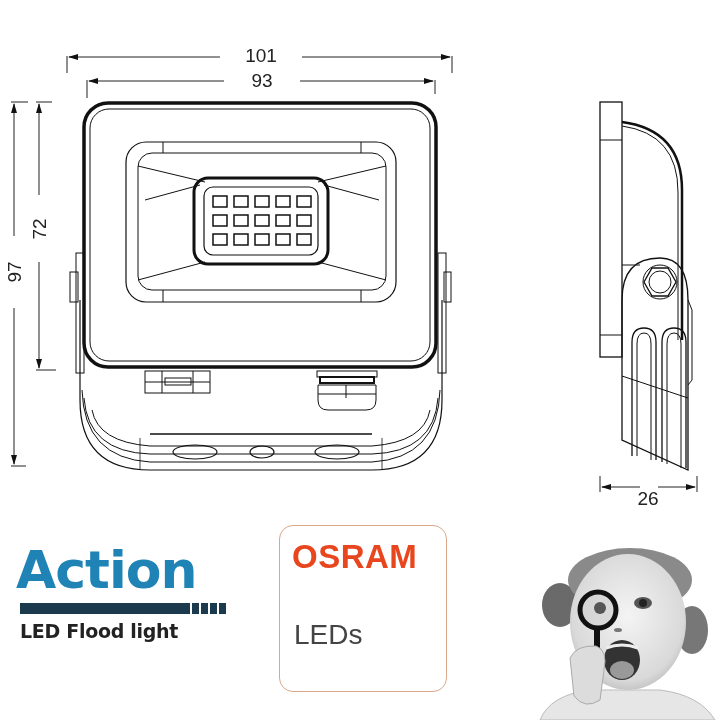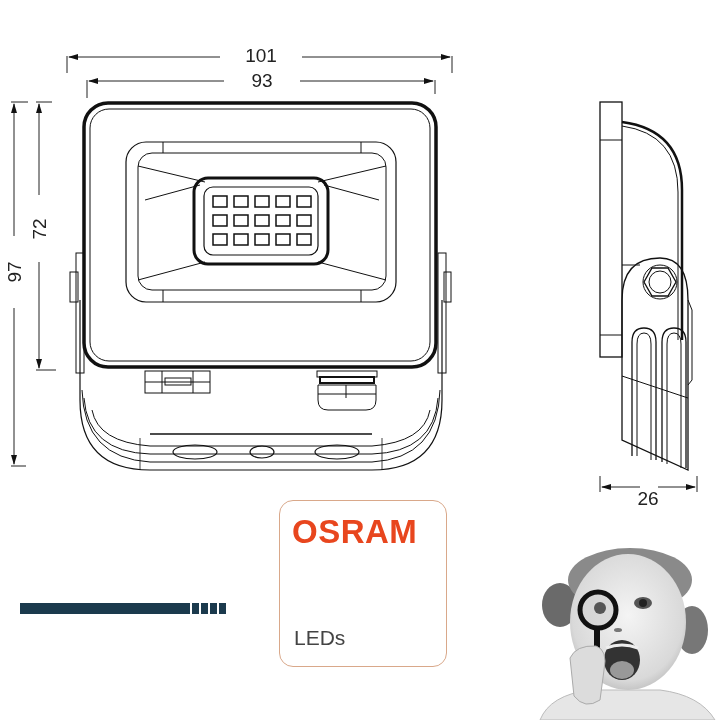--- a/index.html
+++ b/index.html
@@ -6,23 +6,23 @@
     body { width: 720px; height: 720px; position: relative; overflow: hidden; font-family: "Liberation Sans", sans-serif; }
     .abs { position: absolute; }
     svg text { font-family: "Liberation Sans", sans-serif; }
     .dim-label { font-size: 19px; fill: #222; }
     .logo-wrap { left: 14px; top: 552px; width: 215px; height: 100px; }
     .logo-word { position: absolute; left: 2px; top: -8px; font-family: "DejaVu Sans", sans-serif; font-weight: bold; font-size: 52px; letter-spacing: -1px; color: #1f84b5; line-height: 1; }
     .logo-bar { position: absolute; left: 6px; top: 51px; width: 170px; height: 11px; background: #1b3a4d; }
     .logo-ticks { position: absolute; left: 178px; top: 51px; width: 34px; height: 11px; display: flex; gap: 2px; }
     .logo-ticks span { flex: 1; background: #1b3a4d; }
     .logo-sub { position: absolute; left: 6px; top: 68px; font-family: "DejaVu Sans", sans-serif; font-size: 19px; color: #222; font-weight: bold; letter-spacing: -0.3px; }
-    .osram-box { left: 279px; top: 500px; width: 168px; height: 167px; border: 1.5px solid #d9a88a; border-radius: 14px; box-sizing: border-box; padding-left: 22px; }
+    .osram-box { left: 279px; top: 525px; width: 168px; height: 167px; border: 1.5px solid #d9a88a; border-radius: 14px; box-sizing: border-box; padding-left: 22px; }
     .osram-brand { position: absolute; left: 12px; top: 12px; font-family: "Liberation Sans", sans-serif; font-weight: bold; font-size: 33px; color: #e8461e; letter-spacing: 0.5px; }
-    .osram-text { position: absolute; left: 14px; top: 94px; font-family: "Liberation Sans", sans-serif; font-size: 21px; color: #444; line-height: 30px; margin-top: 28px; }
+    .osram-text { position: absolute; left: 14px; top: 94px; font-family: "Liberation Sans", sans-serif; font-size: 28px; color: #444; line-height: 30px; }
     .photo { left: 530px; top: 540px; width: 190px; height: 180px; }
   </style>
 </head>
 <body>
 
 <svg class="abs" style="left:0;top:0" width="720" height="520" viewBox="0 0 720 520">
   <defs>
     <marker id="arr" markerWidth="10" markerHeight="8" refX="9" refY="4" orient="auto" markerUnits="userSpaceOnUse">
       <path d="M0,1 L10,4 L0,7 Z" fill="#111"></path>
     </marker>
@@ -155,27 +155,29 @@
   <g stroke="#222" stroke-width="1" fill="none">
     <line x1="600" y1="476" x2="600" y2="492"></line>
     <line x1="697" y1="476" x2="697" y2="492"></line>
     <line x1="640" y1="487" x2="602" y2="487" marker-end="url(#arr)"></line>
     <line x1="658" y1="487" x2="695" y2="487" marker-end="url(#arr)"></line>
   </g>
   <text class="dim-label" x="648" y="505" text-anchor="middle">26</text>
 </svg>
 
 <div class="abs logo-wrap">
+  <div class="logo-word">Action</div>
   <div class="logo-bar"></div>
   <div class="logo-ticks">
       <span></span>
       <span></span>
       <span></span>
       <span></span>
     </div>
+  <div class="logo-sub">LED Flood light</div>
 </div>
 
 <div class="abs osram-box">
   <div class="osram-brand">OSRAM</div>
   <div class="osram-text">
     <div>LEDs</div>
   </div>
 </div>
 
 <svg class="abs photo" width="190" height="180" viewBox="0 0 190 180">

